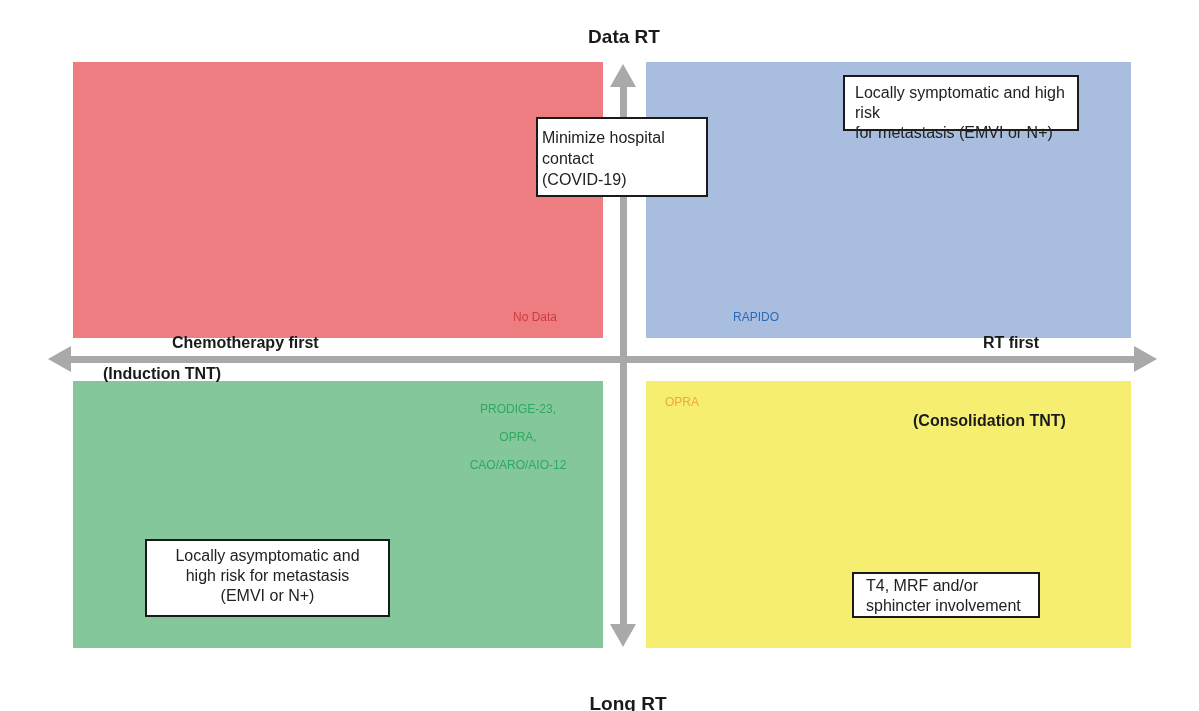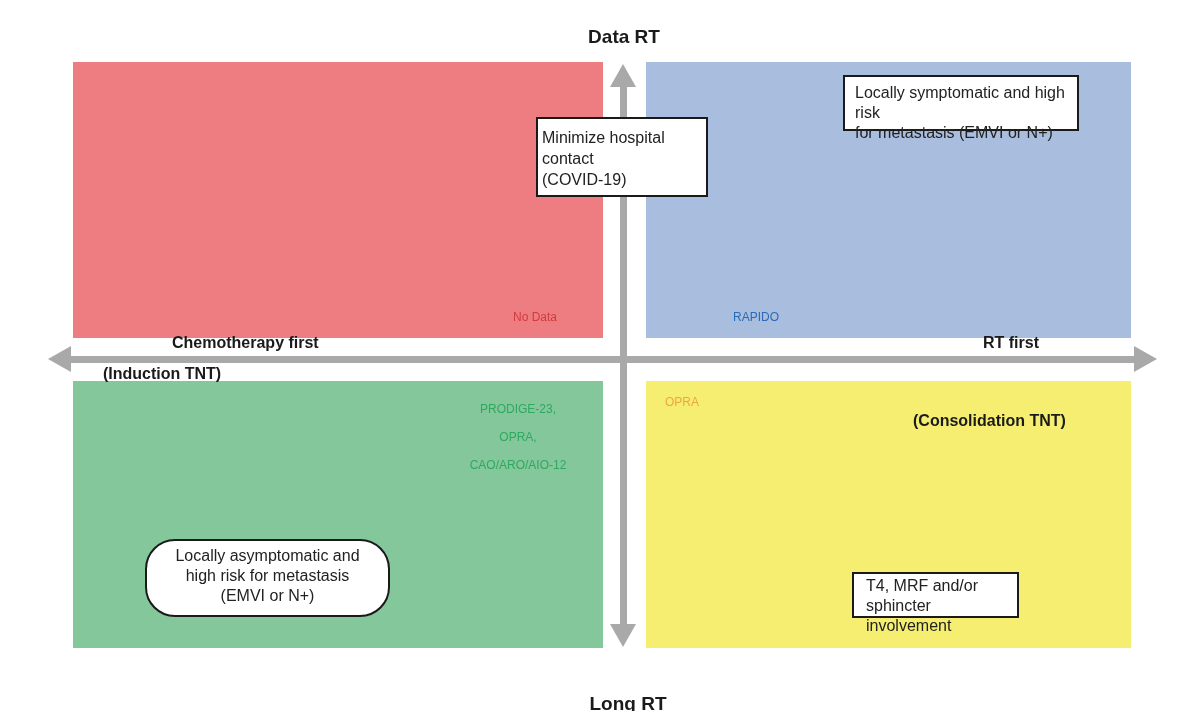--- a/index.html
+++ b/index.html
@@ -57,23 +57,23 @@
     position: absolute;
     background: #ffffff;
     border: 2px solid #1a1a1a;
     font-size: 16px;
     line-height: 20px;
     color: #222222;
     white-space: pre-line;
   }
   .n-tr     { left: 843px; top: 75px;  width: 236px; height: 56px; padding: 6px 10px; }
   .n-center { left: 536px; top: 117px; width: 172px; height: 80px; padding: 8px 4px; text-align: left; line-height: 21px; }
-  .n-bl     { left: 145px; top: 539px; width: 245px; height: 78px; padding: 5px 4px;  text-align: center; border-radius: 30px; }
+  .n-bl     { left: 145px; top: 539px; width: 245px; height: 78px; padding: 5px 4px;  text-align: center; }
   .n-br1    { left: 852px; top: 473px; width: 215px; height: 53px; padding: 5px 12px; }
-  .n-br2    { left: 852px; top: 572px; width: 167px; height: 46px; padding: 2px 12px; }
+  .n-br2    { left: 852px; top: 572px; width: 188px; height: 46px; padding: 2px 12px; }
 </style>
 </head>
 <body>
 
 <div class="stage">
 
   <div class="quad q-tl"></div>
   <div class="quad q-tr"></div>
   <div class="quad q-bl"></div>
   <div class="quad q-br"></div>

